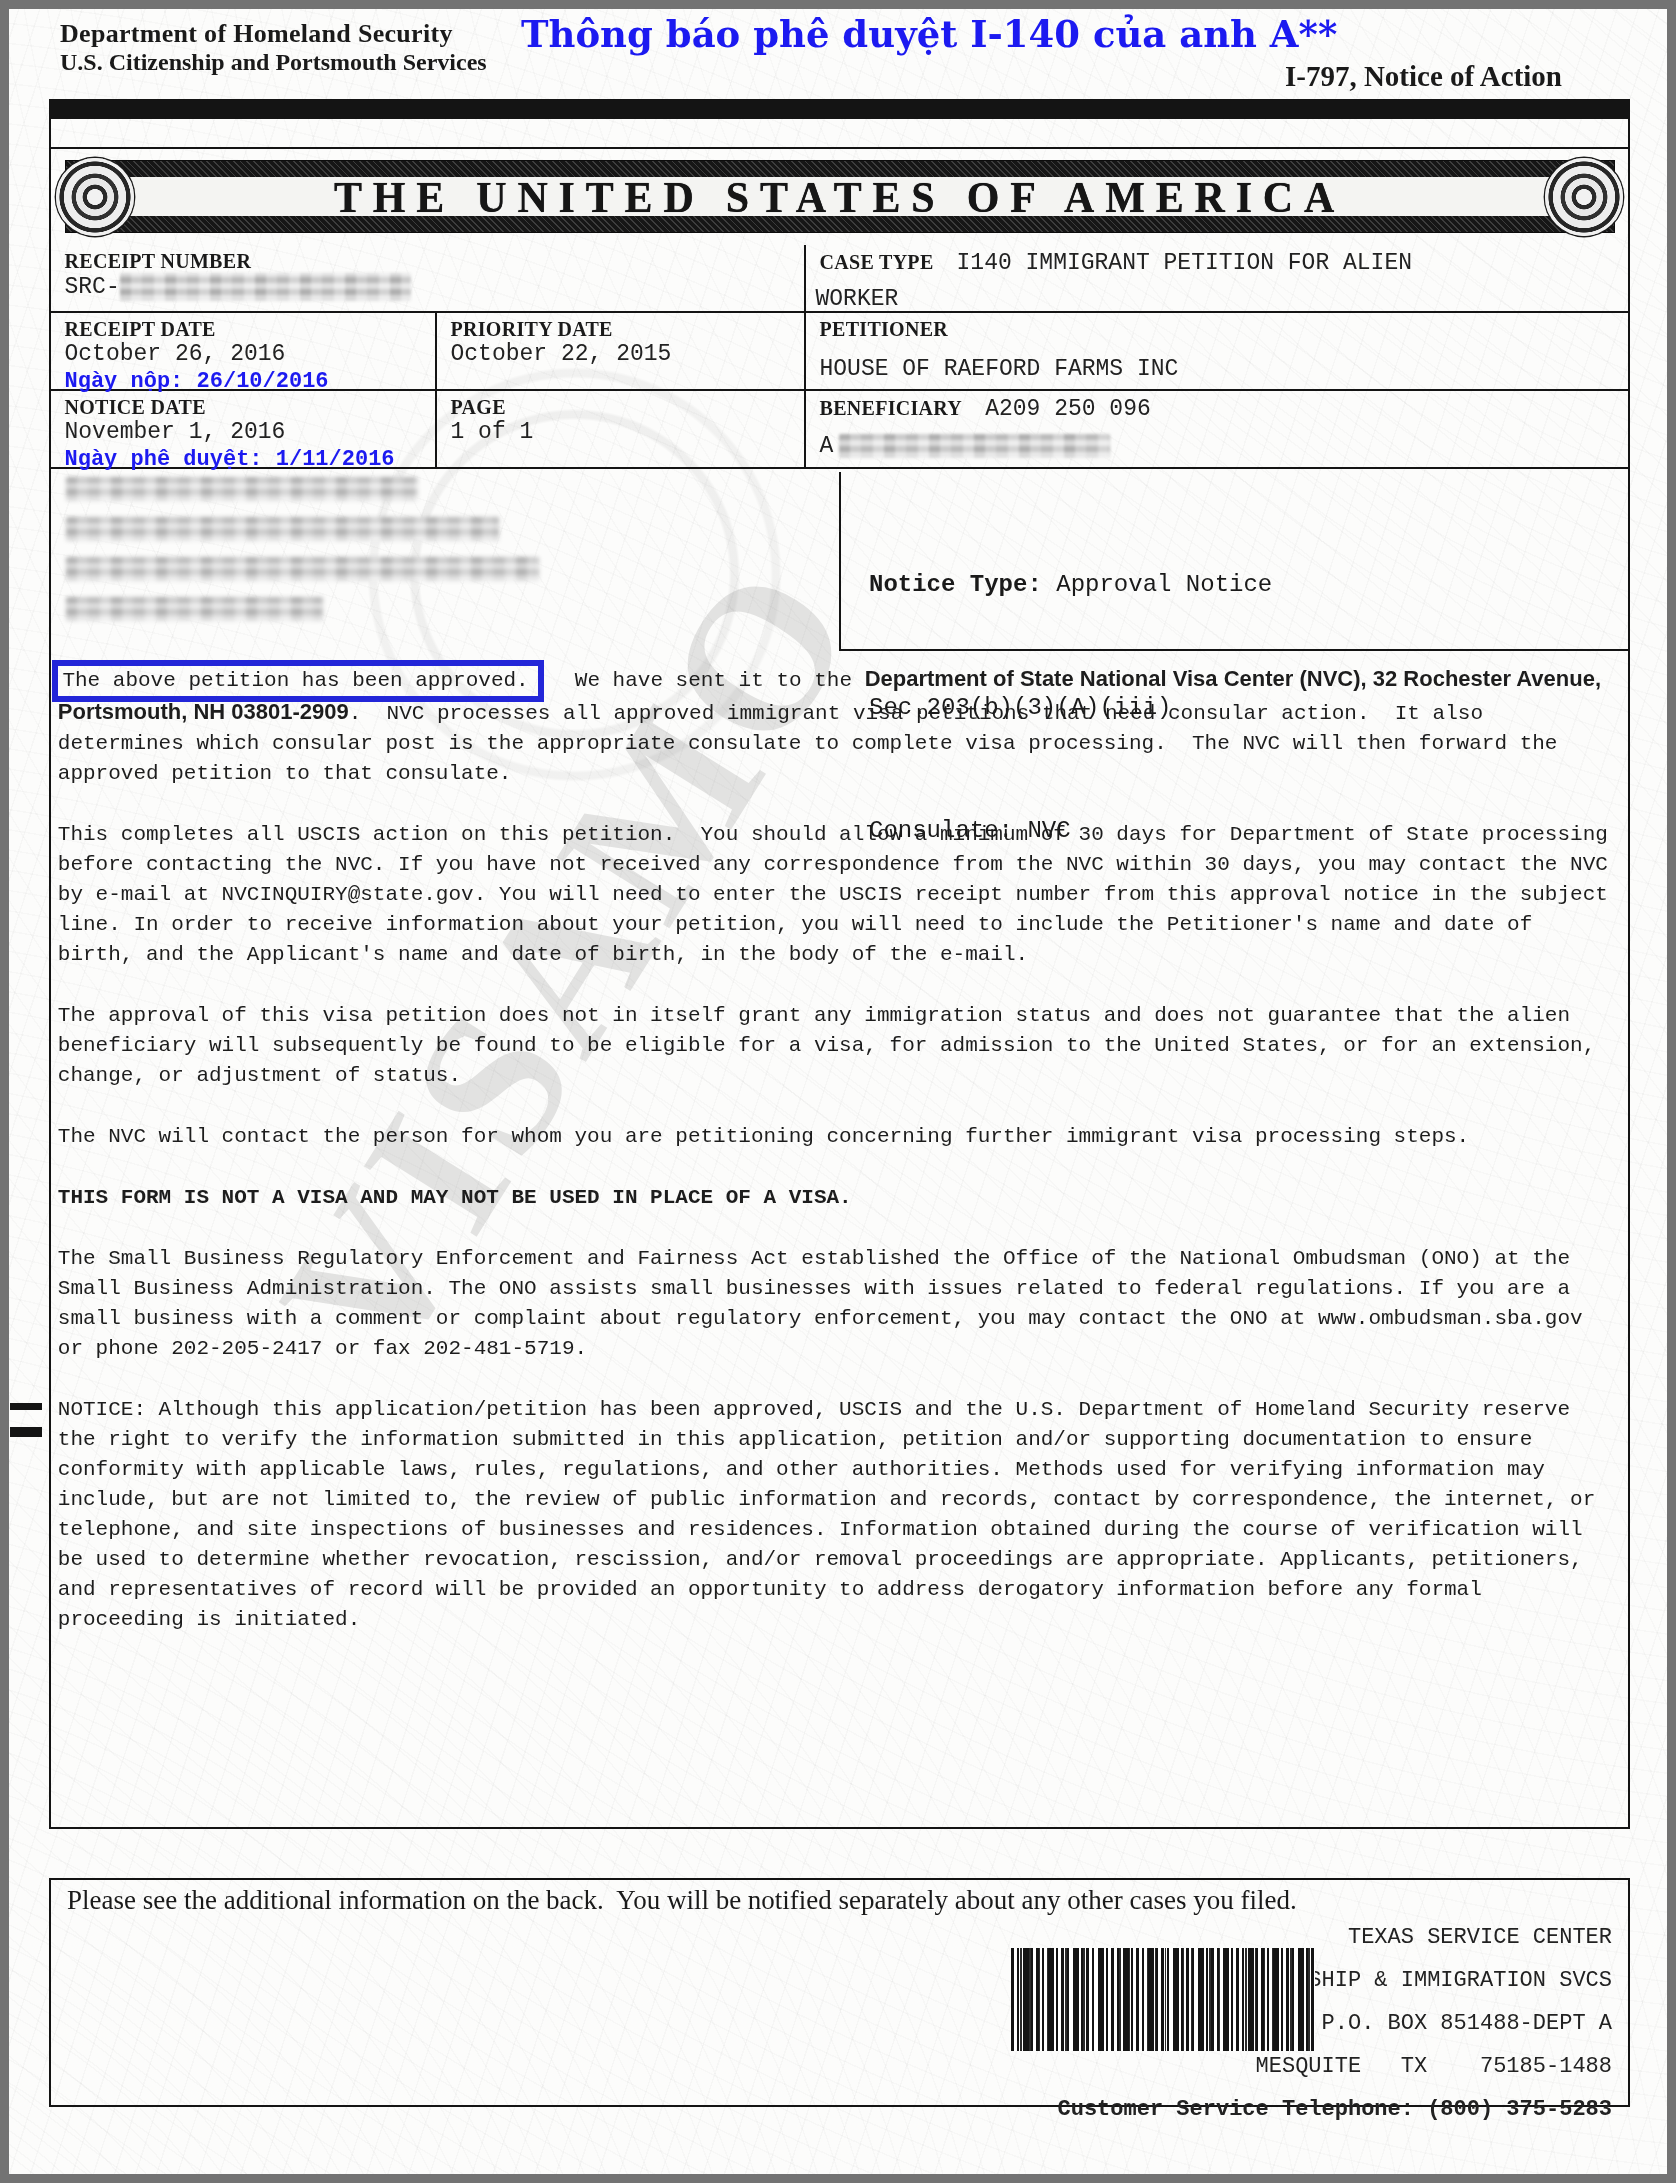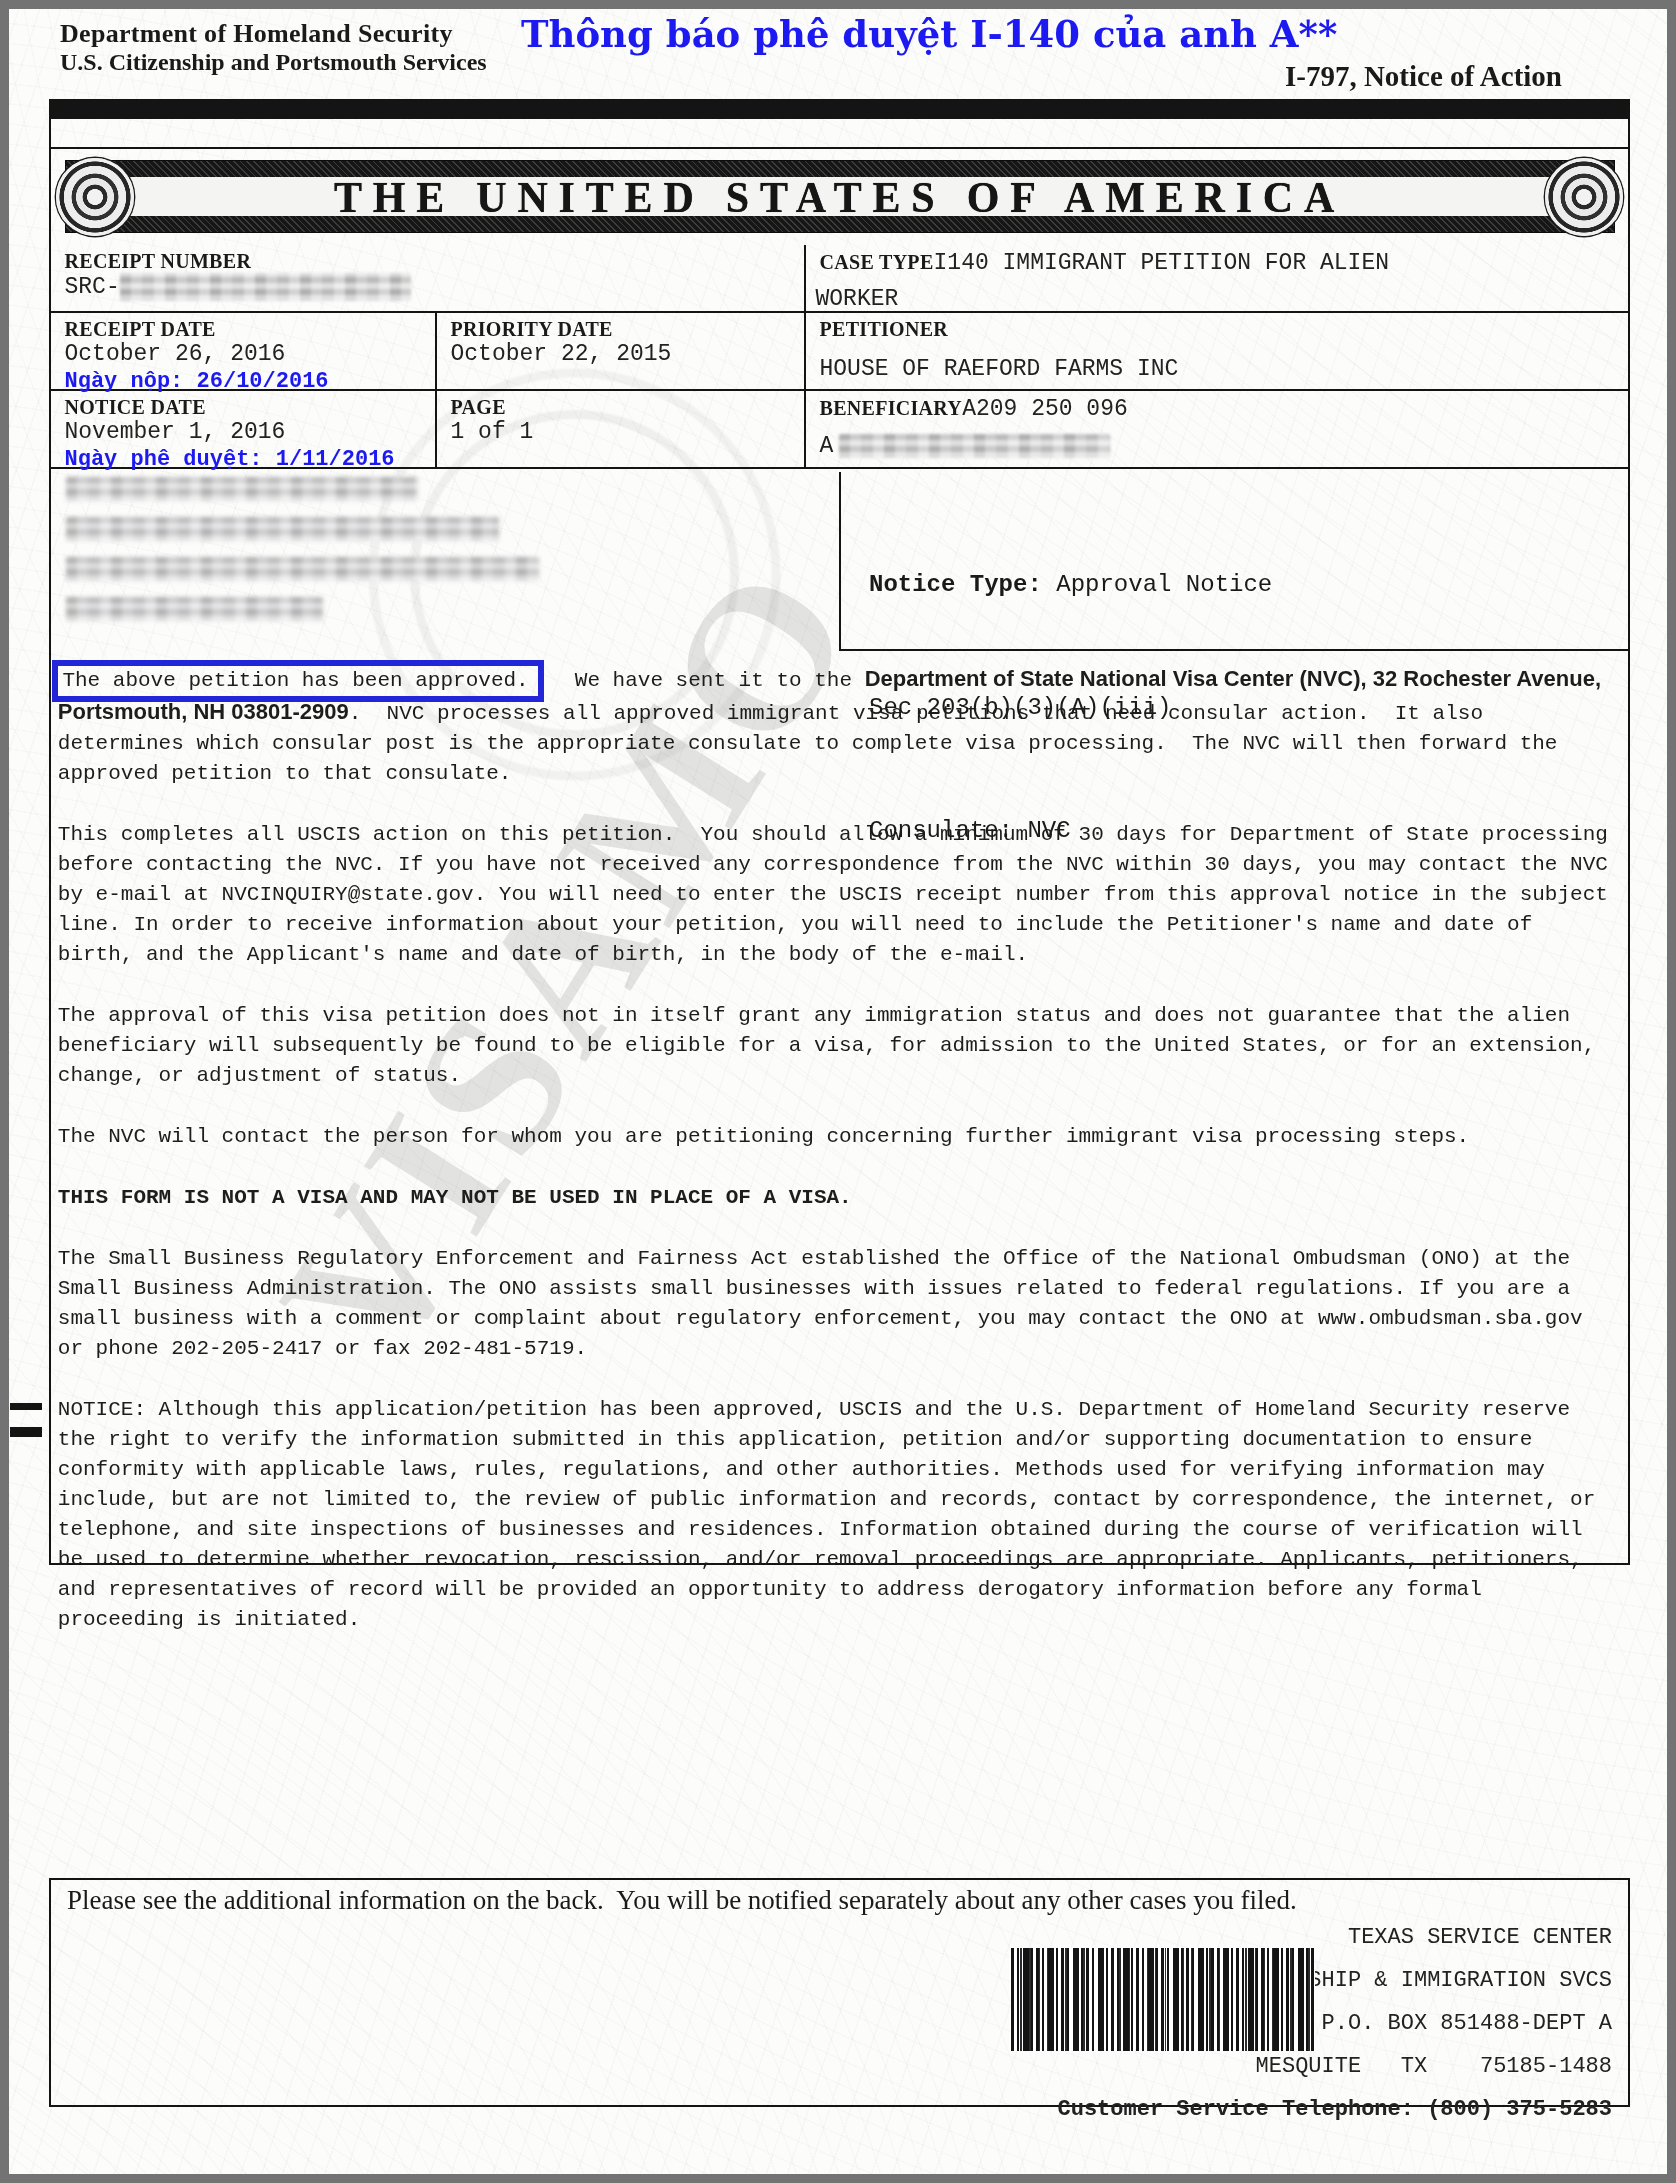--- a/index.html
+++ b/index.html
@@ -17,21 +17,21 @@
   .hdr-agency .l1{font-size:26px;font-weight:bold;letter-spacing:0.3px;}
   .hdr-agency .l2{font-size:24px;font-weight:bold;}
   .hdr-viet{
     position:absolute;left:521px;top:12px;width:764px;
     font-family:"DejaVu Serif","Liberation Serif",serif;
     font-size:37px;font-weight:bold;color:#1c1af0;white-space:nowrap;
   }
   .hdr-form{position:absolute;right:114px;top:60px;font-size:29px;font-weight:bold;}
   
   .mainbox{
-    position:absolute;left:49px;top:99px;width:1581px;height:1466px;
+    position:absolute;left:49px;top:99px;width:1581px;height:1730px;
     border:2px solid #141414;border-top:20px solid #141414;box-sizing:border-box;
   }
   .topline{position:absolute;left:0;right:0;top:28px;height:2px;background:#141414;}
   
   .banner{
     position:absolute;left:13.5px;right:13.5px;top:41px;height:73px;
     background:
       repeating-linear-gradient(45deg,#161616 0 3.4px,#3d3d3d 3.4px 4.7px),
       #1c1c1c;
     border:1.4px solid #0c0c0c;box-sizing:border-box;
@@ -58,21 +58,21 @@
     position:absolute;left:0;right:0;top:126px;
     display:grid;grid-template-columns:386px 369px 1fr;grid-auto-rows:auto;
   }
   .cell{border-bottom:2px solid #141414;box-sizing:border-box;padding:5.4px 9.5px 4px 13.5px;position:relative;}
   .cell.rb{border-right:2px solid #141414;}
   .cell .lab{font-size:20px;font-weight:bold;letter-spacing:0.3px;}
   .mono{font-family:"Liberation Mono","DejaVu Sans Mono",monospace;}
   .cell .val{font-family:"Liberation Mono","DejaVu Sans Mono",monospace;font-size:23px;white-space:pre;color:#222;}
   .r1{height:68px;} .r2{min-height:78px;height:78px;} 
   .annot{font-family:Liberation Mono, monospace;font-size:22px;font-weight:bold;color:#1c1af0;margin-top:1.4px;white-space:nowrap;}
-  .inlinepair{display:flex;align-items:baseline;}
+  .inlinepair{display:flex;align-items:baseline;gap:23px;}
   .redact{
     display:inline-block;vertical-align:middle;border-radius:2px;
     background:
       repeating-linear-gradient(0deg,rgba(255,255,255,.4) 0 6px,rgba(0,0,0,.07) 6px 12px),
       repeating-linear-gradient(90deg,#bdbdbd 0 10.8px,#dadada 10.8px 22px,#c9c9c9 22px 34px,#e3e3e3 34px 45px);
     filter:blur(1.7px);
   }
   
   .ntbox{
     position:absolute;left:788px;right:0;top:353px;height:179px;box-sizing:border-box;

